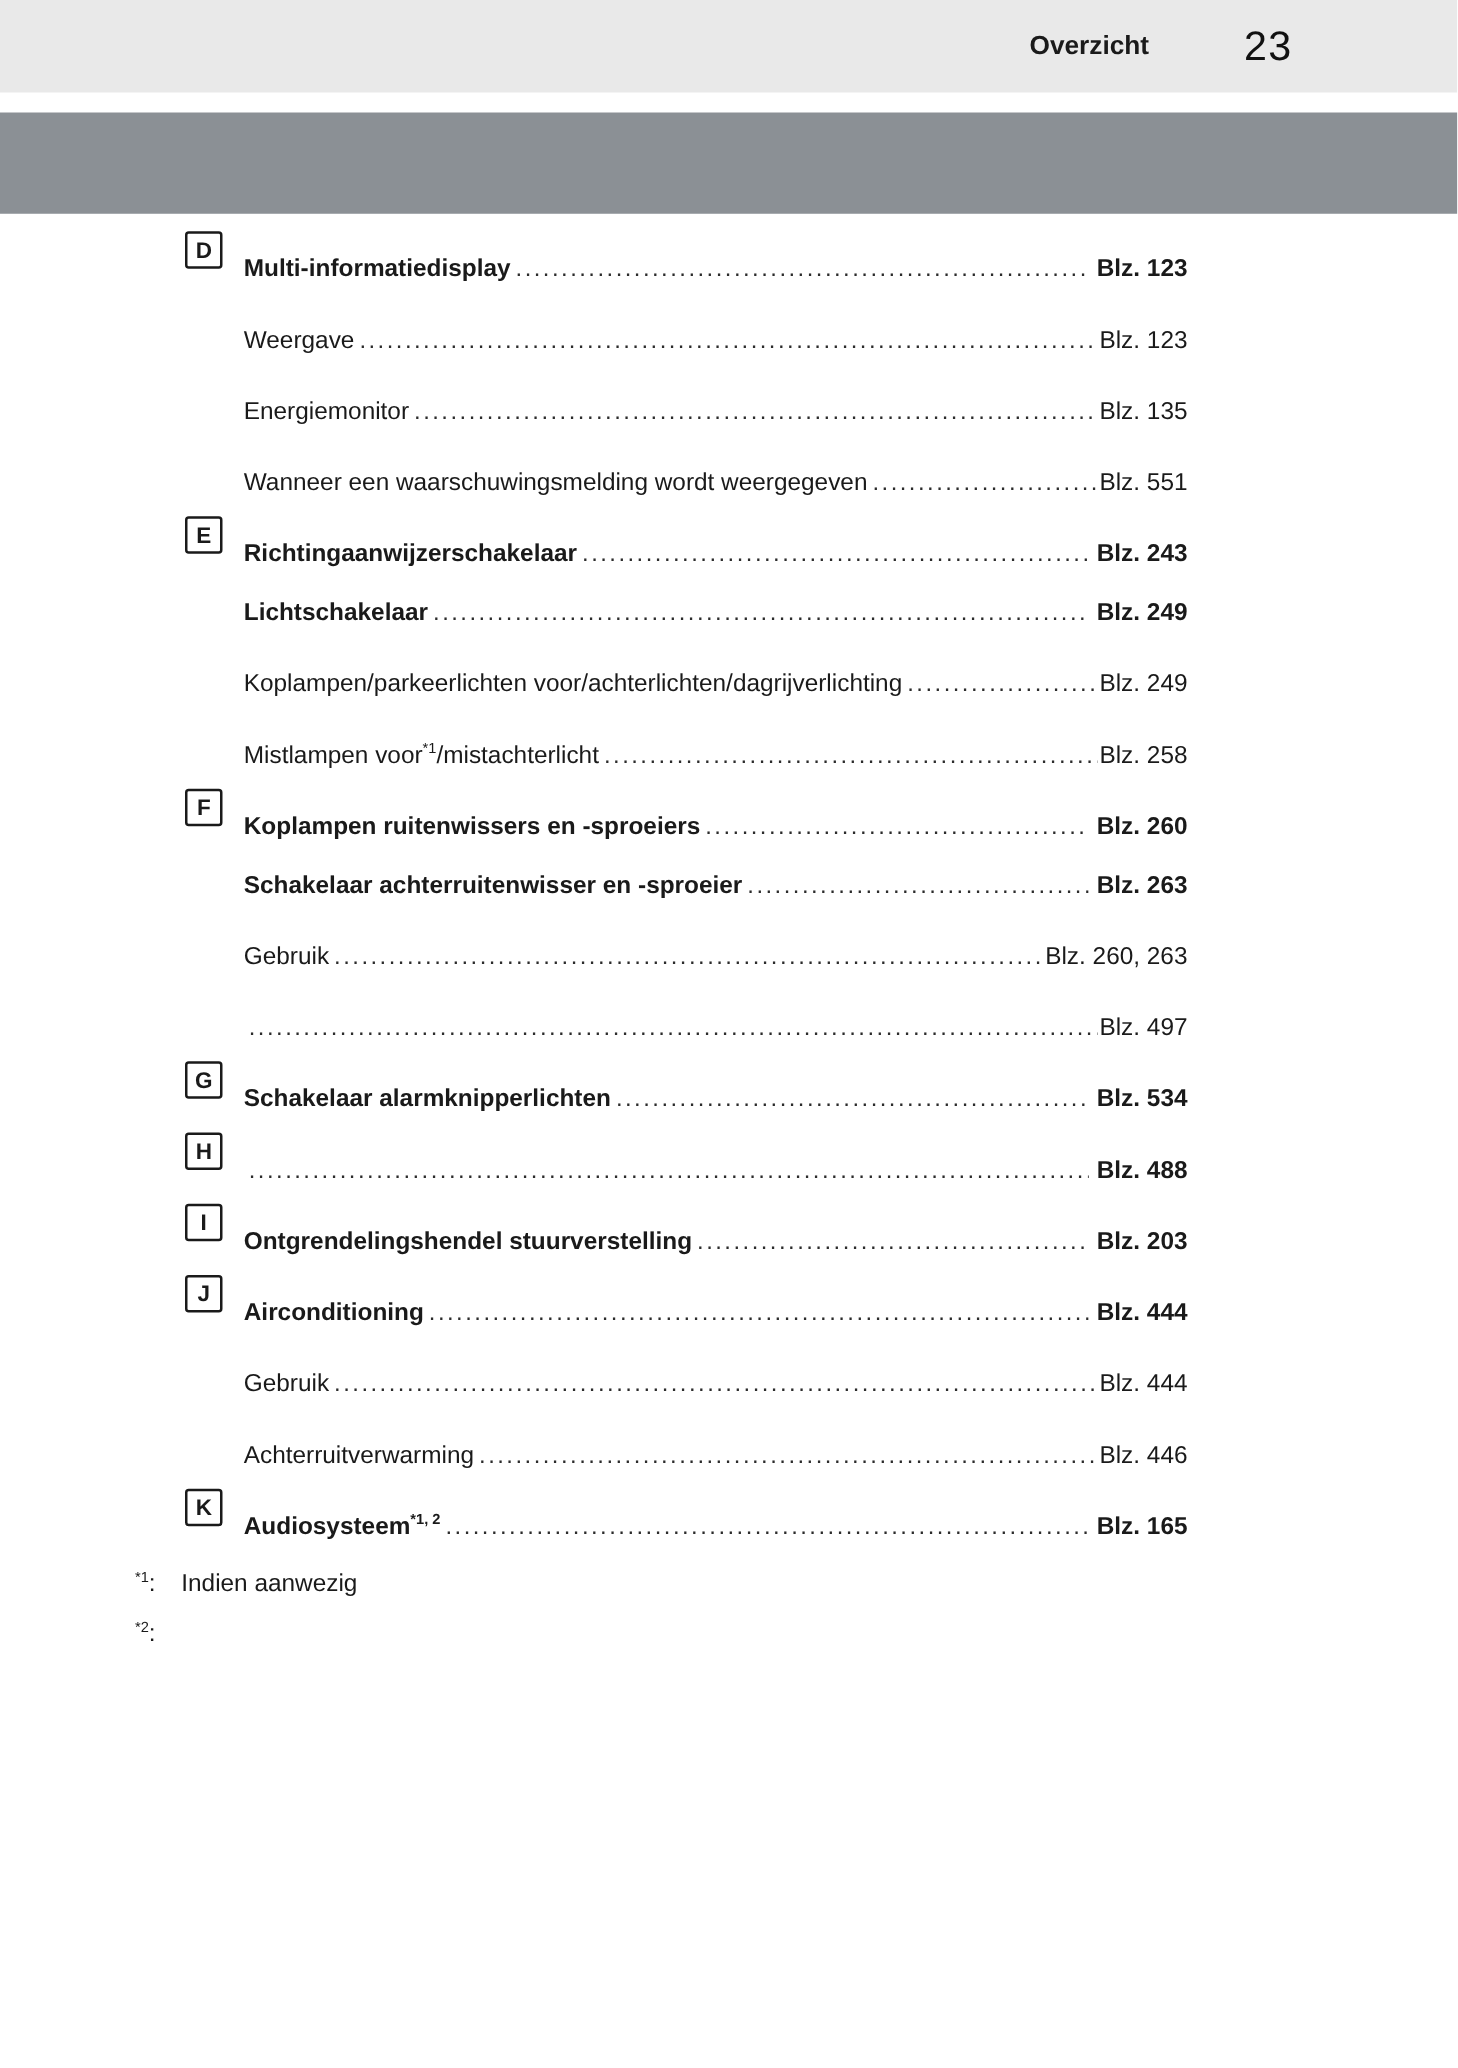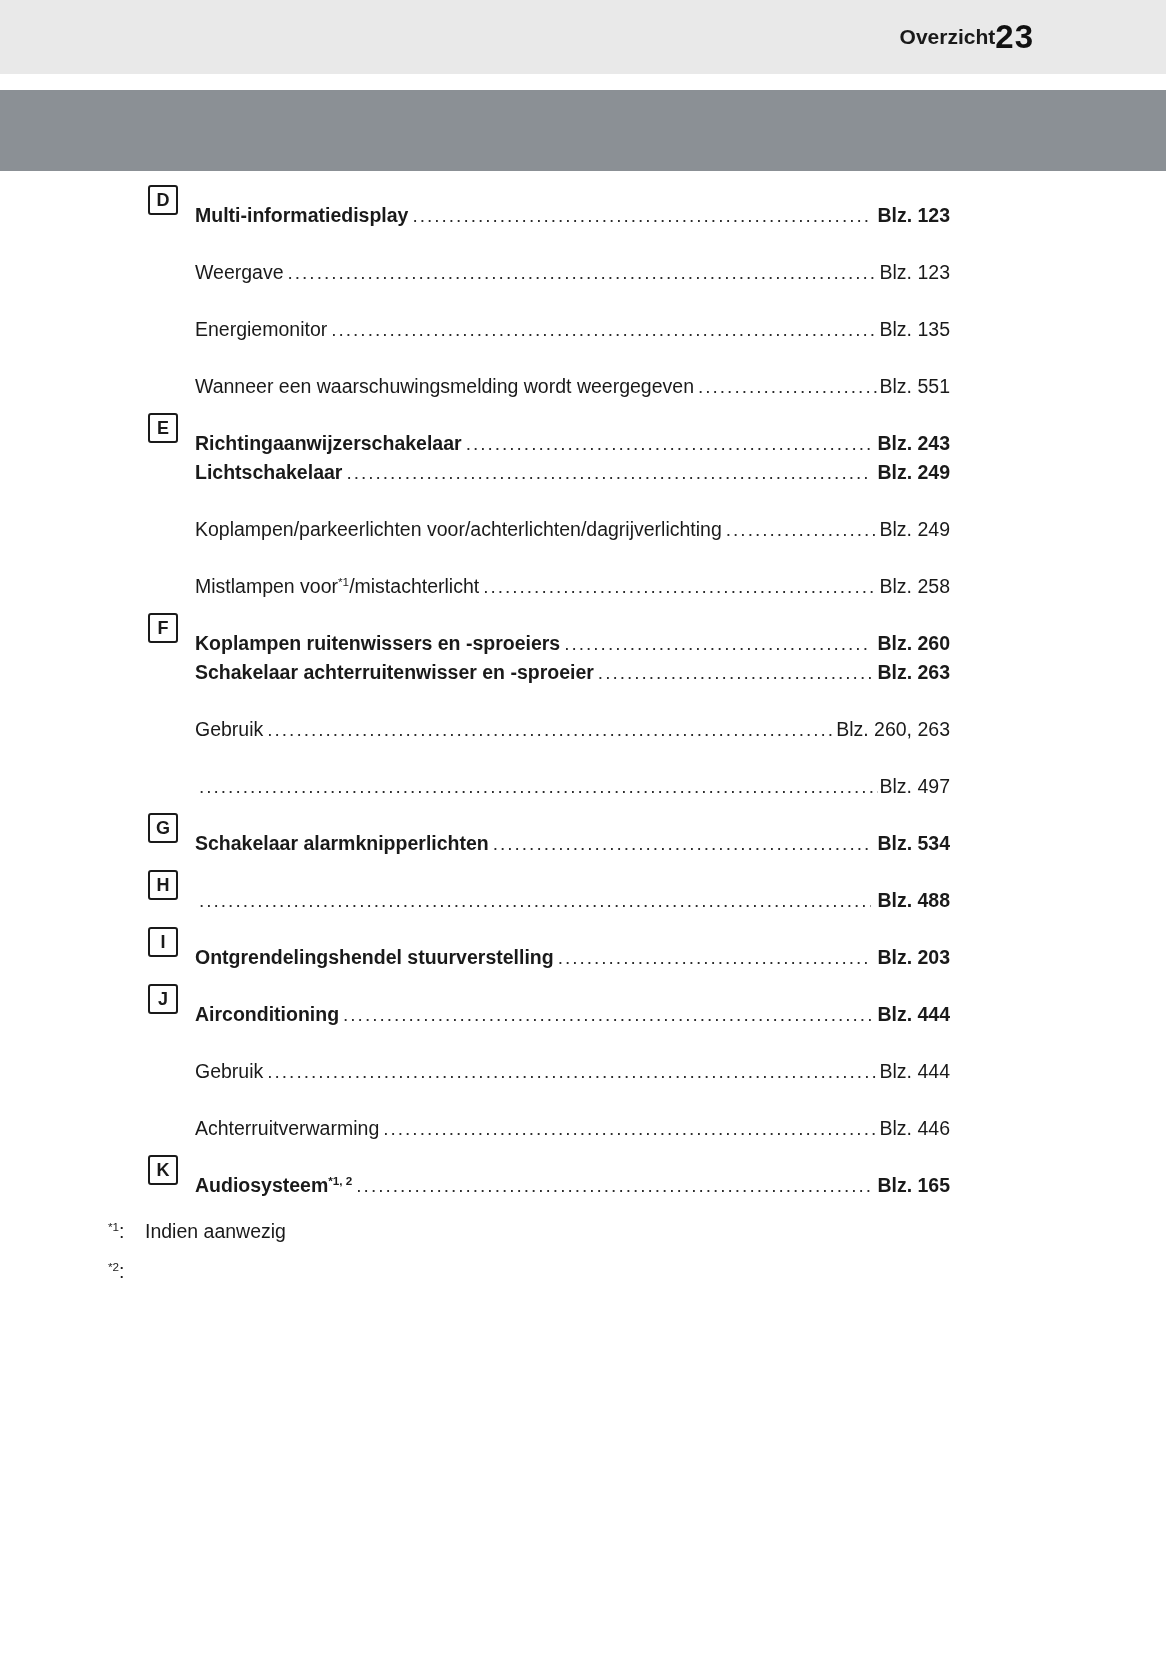--- a/index.html
+++ b/index.html
@@ -15,44 +15,44 @@
   .band-light {
     position: absolute; top: 0; left: 0; width: 100%; height: 74px;
     background: #e9e9e9;
   }
   .band-dark {
     position: absolute; top: 90px; left: 0; width: 100%; height: 81px;
     background: #8b9095;
   }
   .header-inner {
     position: absolute; top: 0; right: 132px; height: 74px;
-    display: flex; align-items: center; 
+    display: flex; align-items: center; gap: 76px;
   }
   .section-label { font-weight: 700; font-size: 21px; color: #1a1a1a; }
-  .page-number { font-weight: 700; font-size: 33px; color: #111; letter-spacing: 1px; }
+  .page-number { font-weight: 400; font-size: 33px; color: #111; letter-spacing: 1px; }
 
   .content {
     position: absolute; top: 172px; left: 148px; width: 802px;
   }
   .toc-entry { display: flex; align-items: flex-start; }
   .letter-col { flex: 0 0 47px; width: 47px; }
   .letter-box {
     width: 26px; height: 26px;
     border: 2px solid #1a1a1a; border-radius: 3px;
     display: flex; align-items: center; justify-content: center;
     font-weight: 700; font-size: 18px;
     margin-top: 13px; background: #fff;
   }
   .lines-col { flex: 1 1 auto; min-width: 0; }
   .line {
     display: flex; align-items: baseline;
     font-size: 19.5px; line-height: 27px;
     margin-top: 30px;
   }
-  .line.tight { margin-top: 2px; }
+  .line.tight { margin-top: 20px; }
   .line.bold { font-weight: 700; }
   .title { white-space: nowrap; }
   .leader {
     flex: 1 1 0; min-width: 14px; overflow: hidden;
     margin: 0 2px 0 4px;
   }
   .leader::after {
     content: "........................................................................................................................................................................";
     letter-spacing: 2px; font-weight: 400; color: #2b2b2b; font-size: 19px;
     white-space: nowrap;

